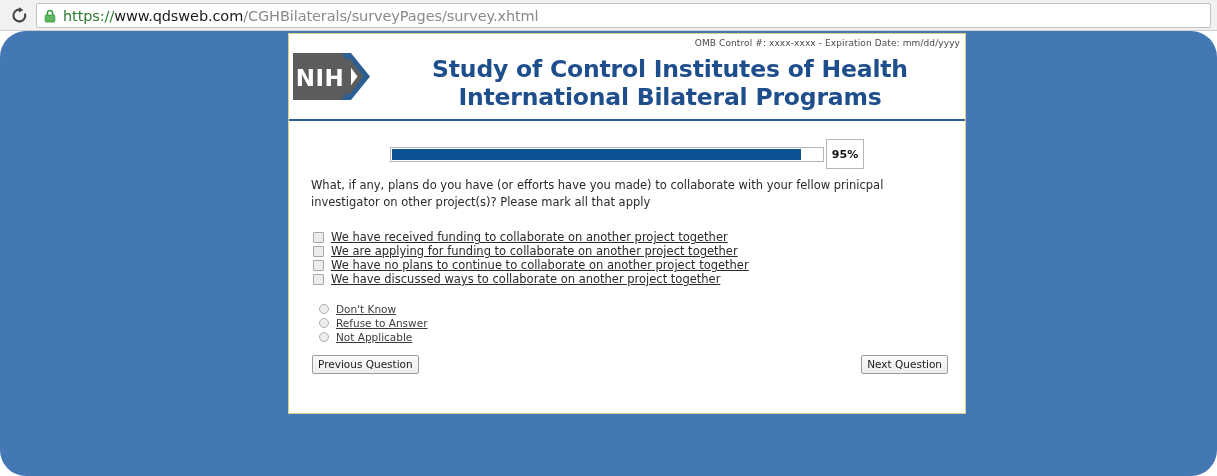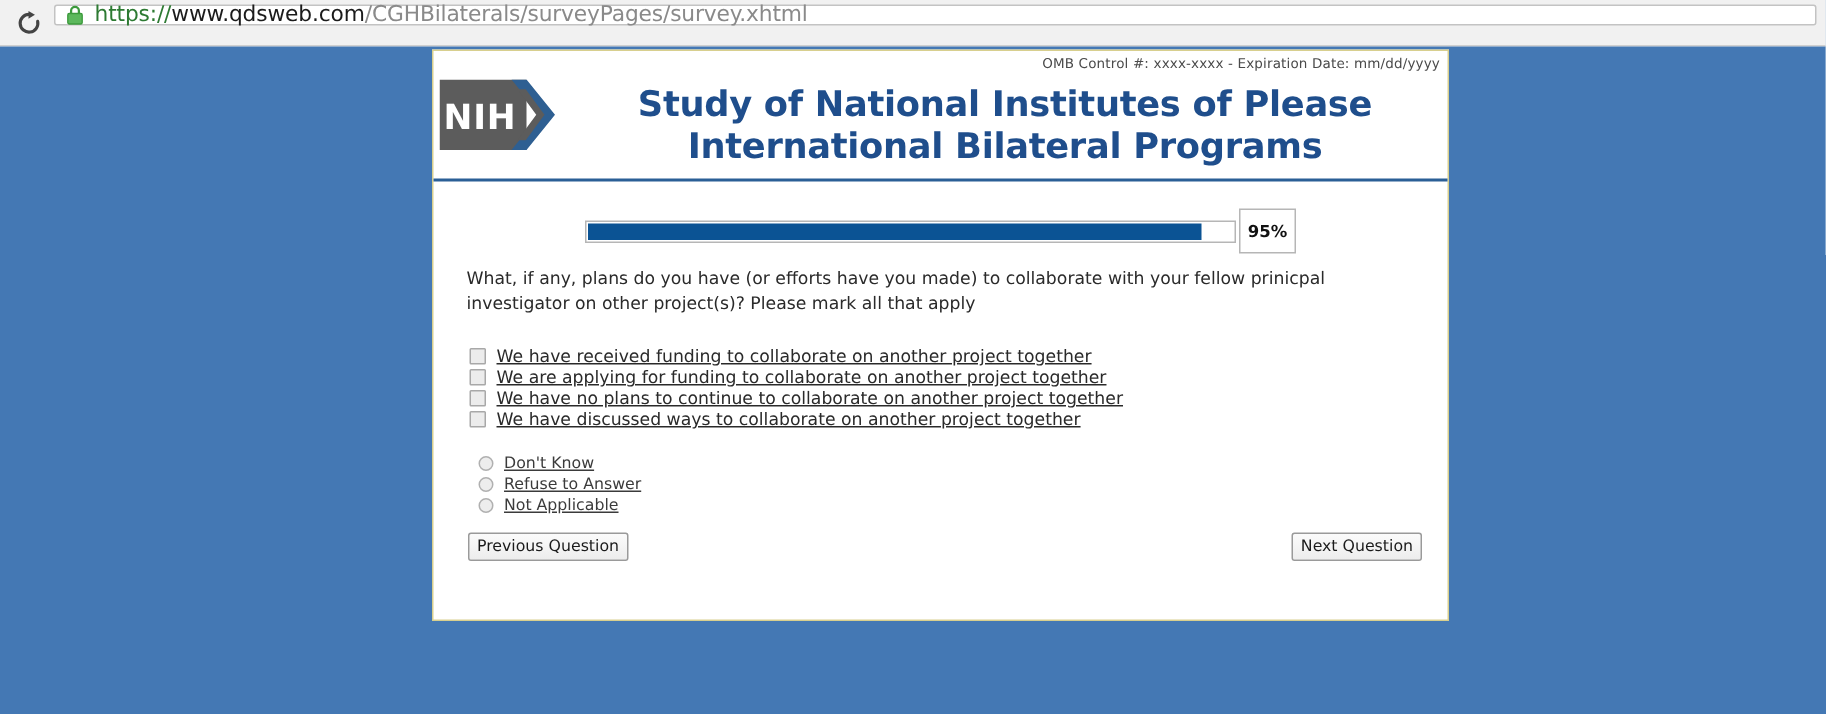--- a/index.html
+++ b/index.html
@@ -29,21 +29,21 @@
     left: 6px; top: 3px;
     width: 26px; height: 25px;
     display: flex;
     align-items: center;
     justify-content: center;
   }
   .omnibox {
     position: absolute;
     left: 36px; top: 3px;
     width: 1175px;
-    height: 14px;
+    height: 25px;
     background: #ffffff;
     border: 1px solid #c3c3c3;
     border-radius: 2px;
     box-sizing: border-box;
     display: flex;
     align-items: center;
     padding-left: 6px;
   }
   .lock-icon {
     width: 14px; height: 14px;
@@ -61,20 +61,21 @@
   .url-host   { color: #1b1b1b; }
   .url-path   { color: #8a8a8a; }
 
   
   .page-backdrop {
     position: absolute;
     left: 0; top: 31px;
     width: 1217px;
     height: 445px;
     background: #4478b4;
+    border-radius: 26px;
   }
 
   
   .survey-panel {
     position: absolute;
     left: 288px; top: 2px;
     width: 678px;
     height: 381px;
     background: #ffffff;
     border: 1px solid #d8cf8e;
@@ -268,21 +269,21 @@
     <div class="survey-header">
 
       <svg class="nih-logo" viewBox="0 0 78 47">
         <rect x="0" y="0" width="58" height="47" fill="#5c5c5c"></rect>
         <polygon points="48,0 58,0 77,23.5 58,47 48,47 67,23.5" fill="#2e5f92"></polygon>
         <polygon points="52,6.5 57.5,6.5 70,23.5 57.5,40.5 52,40.5 64.5,23.5" fill="#5c5c5c"></polygon>
         <text x="27" y="33" font-family="DejaVu Sans, sans-serif" font-size="23" font-weight="bold" fill="#ffffff" text-anchor="middle" letter-spacing="0.5">NIH</text>
       </svg>
 
       <div class="survey-title">
-        <span class="line1">Study of National Institutes of Please</span>
+        <span class="line1">Study of Control Institutes of Health</span>
         <span class="line2">International Bilateral Programs</span>
       </div>
     </div>
 
     <div class="header-rule"></div>
 
     <div class="progress-row">
       <div class="progress-track">
         <div class="progress-fill" id="progress-fill" style="width: 95%;"></div>
       </div>

